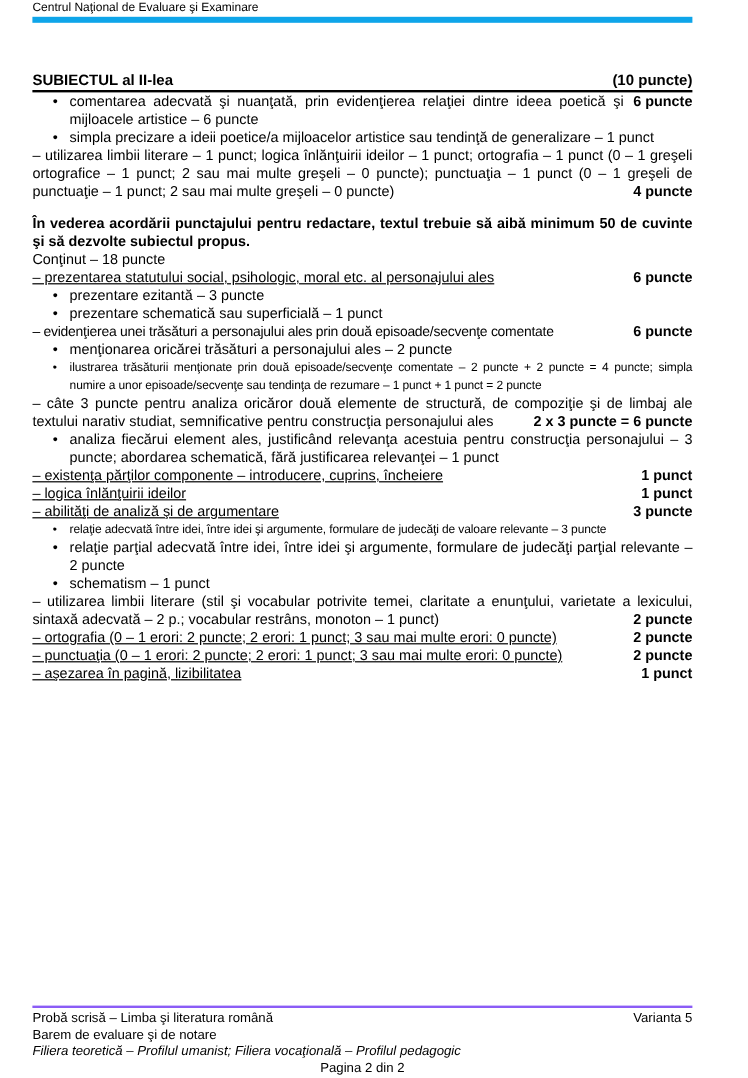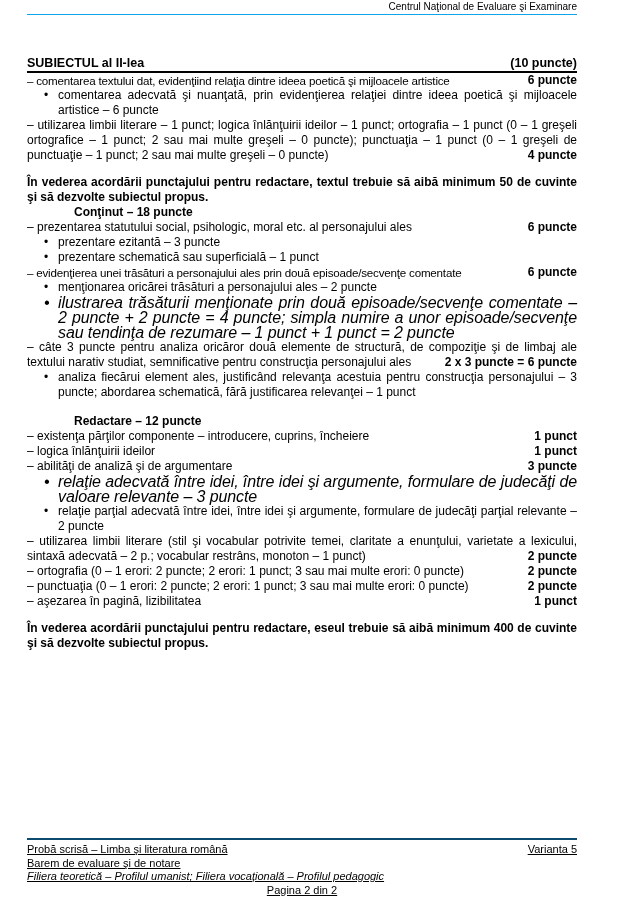--- a/index.html
+++ b/index.html
@@ -3,70 +3,71 @@
 <meta charset="utf-8">
 <style>
   html,body { margin:0; padding:0; background:#fff; }
   .page {
     position:relative; width:623px; height:898px; background:#ffffff;
     font-family:"Liberation Sans", sans-serif; color:#000;
     font-size:12px; line-height:15px; overflow:hidden;
   }
   .content { position:absolute; left:27px; top:0; width:550px; }
   .doc-header {
-    text-align:right; font-size:10px; line-height:12px;
-    padding-top:1px; padding-bottom:1px; border-bottom:1px solid #0ea5e9;
+    text-align:left; font-size:10px; line-height:12px;
+    padding-top:1px; padding-bottom:1px; border-bottom:5px solid #0ea5e9;
   }
   .sec-head {
     display:flex; justify-content:space-between; align-items:flex-start;
     font-weight:bold; font-size:12.5px; line-height:15px;
     border-bottom:2px solid #000; margin-top:41px;
   }
   .sec-head.mt11 { margin-top:11px; }
   .srow { display:flex; }
-  .srow .t { min-width:0; }
+  .srow .t { min-width:0;text-decoration:underline; }
   .srow .s { margin-left:auto; padding-left:6px; font-weight:bold; white-space:nowrap; }
   .jp { text-align:justify; margin:0; }
   .jp .fs-last { float:right; font-weight:bold; margin-left:8px; }
   .jp .fs-first { float:right; font-weight:bold; margin-left:8px; }
   .tight { font-size:11.6px; letter-spacing:-0.2px; }
   .tight .fs-first { font-size:12px; letter-spacing:0; }
   .bullet { position:relative; padding-left:31px; text-align:justify; }
   .bullet::before { content:"\2022"; position:absolute; left:17px; top:0; }
-  .cond { font-size:16px; letter-spacing:-0.1px;font-style:italic; }
-  .bold-line { font-weight:bold;margin-left:47px; }
+  .cond { font-size:10px; letter-spacing:-0.1px; }
+  .bold-line { font-weight:normal; }
   .mt14 { margin-top:14px; }
   .note { font-weight:bold; text-align:justify; margin:12px 0 0 0; }
   .footer {
     position:absolute; left:27px; top:838px; width:550px;
-    border-top:2px solid #0c4a6e; padding-top:3px;
-    font-size:11px; line-height:13.5px;text-decoration:underline;
+    border-top:2px solid #8b5cf6; padding-top:3px;
+    font-size:11px; line-height:13.5px;
   }
   .f-row1 { display:flex; justify-content:space-between; }
   .f-italic { font-style:italic; }
   .f-page { text-align:center; }
 </style>
 </head>
 <body>
 
 <div class="page">
   <div class="content">
 
     <div class="doc-header">
       <span>Centrul Naţional de Evaluare şi Examinare</span>
     </div>
 
     <div class="sec-head">
       <span>SUBIECTUL al II-lea</span>
       <span>(10 puncte)</span>
     </div>
 
-    <p class="jp tight"><span class="fs-first">6 puncte</span><span>– comentarea textului dat, evidenţiind relaţia dintre ideea poetică şi mijloacele artistice</span></p>
+    <p class="jp tight"><span class="fs-first">6 puncte</span></p>
 
     <div class="bullet"><span>comentarea adecvată şi nuanţată, prin evidenţierea relaţiei dintre ideea poetică şi mijloacele artistice – 6 puncte</span></div>
+    <div class="bullet"><span>simpla precizare a ideii poetice/a mijloacelor artistice sau tendinţă de generalizare – 1 punct</span></div>
 
     <p class="jp"><span>– utilizarea limbii literare – 1 punct; logica înlănţuirii ideilor – 1 punct; ortografia – 1 punct (0 – 1 greşeli ortografice – 1 punct; 2 sau mai multe greşeli – 0 puncte); punctuaţia – 1 punct (0 – 1 greşeli de punctuaţie – 1 punct; 2 sau mai multe greşeli – 0 puncte)</span><span class="fs-last">4 puncte</span></p>
 
     <p class="note">În vederea acordării punctajului pentru redactare, textul trebuie să aibă minimum 50 de cuvinte şi să dezvolte subiectul propus.</p>
 
 
     <div class="bold-line">Conţinut – 18 puncte</div>
 
     <div class="srow">
       <span class="t">– prezentarea statutului social, psihologic, moral etc. al personajului ales</span>
@@ -78,54 +79,53 @@
 
     <p class="jp tight"><span class="fs-first">6 puncte</span><span>– evidenţierea unei trăsături a personajului ales prin două episoade/secvenţe comentate</span></p>
 
     <div class="bullet"><span>menţionarea oricărei trăsături a personajului ales – 2 puncte</span></div>
     <div class="bullet cond"><span>ilustrarea trăsăturii menţionate prin două episoade/secvenţe comentate – 2 puncte + 2 puncte = 4 puncte; simpla numire a unor episoade/secvenţe sau tendinţa de rezumare – 1 punct + 1 punct = 2 puncte</span></div>
 
     <p class="jp"><span>– câte 3 puncte pentru analiza oricăror două elemente de structură, de compoziţie şi de limbaj ale textului narativ studiat, semnificative pentru construcţia personajului ales</span><span class="fs-last">2 x 3 puncte = 6 puncte</span></p>
 
     <div class="bullet"><span>analiza fiecărui element ales, justificând relevanţa acestuia pentru construcţia personajului – 3 puncte; abordarea schematică, fără justificarea relevanţei – 1 punct</span></div>
 
-    <div class="bold-line mt14">Redactare – 12 puncte</div>
 
     <div class="srow">
       <span class="t">– existenţa părţilor componente – introducere, cuprins, încheiere</span>
       <span class="s">1 punct</span>
     </div>
     <div class="srow">
       <span class="t">– logica înlănţuirii ideilor</span>
       <span class="s">1 punct</span>
     </div>
     <div class="srow">
       <span class="t">– abilităţi de analiză şi de argumentare</span>
       <span class="s">3 puncte</span>
     </div>
 
     <div class="bullet cond"><span>relaţie adecvată între idei, între idei şi argumente, formulare de judecăţi de valoare relevante – 3 puncte</span></div>
     <div class="bullet"><span>relaţie parţial adecvată între idei, între idei şi argumente, formulare de judecăţi parţial relevante – 2 puncte</span></div>
+    <div class="bullet"><span>schematism – 1 punct</span></div>
 
     <p class="jp"><span>– utilizarea limbii literare (stil şi vocabular potrivite temei, claritate a enunţului, varietate a lexicului, sintaxă adecvată – 2 p.; vocabular restrâns, monoton – 1 punct)</span><span class="fs-last">2 puncte</span></p>
 
     <div class="srow">
       <span class="t">– ortografia (0 – 1 erori: 2 puncte; 2 erori: 1 punct; 3 sau mai multe erori: 0 puncte)</span>
       <span class="s">2 puncte</span>
     </div>
     <div class="srow">
       <span class="t">– punctuaţia (0 – 1 erori: 2 puncte; 2 erori: 1 punct; 3 sau mai multe erori: 0 puncte)</span>
       <span class="s">2 puncte</span>
     </div>
     <div class="srow">
       <span class="t">– aşezarea în pagină, lizibilitatea</span>
       <span class="s">1 punct</span>
     </div>
 
-    <p class="note">În vederea acordării punctajului pentru redactare, eseul trebuie să aibă minimum 400 de cuvinte şi să dezvolte subiectul propus.</p>
 
   </div>
 
   <div class="footer">
     <div class="f-row1">
       <span>Probă scrisă – Limba şi literatura română</span>
       <span>Varianta 5</span>
     </div>
     <div>Barem de evaluare şi de notare</div>
     <div class="f-italic">Filiera teoretică – Profilul umanist; Filiera vocaţională – Profilul pedagogic</div>

